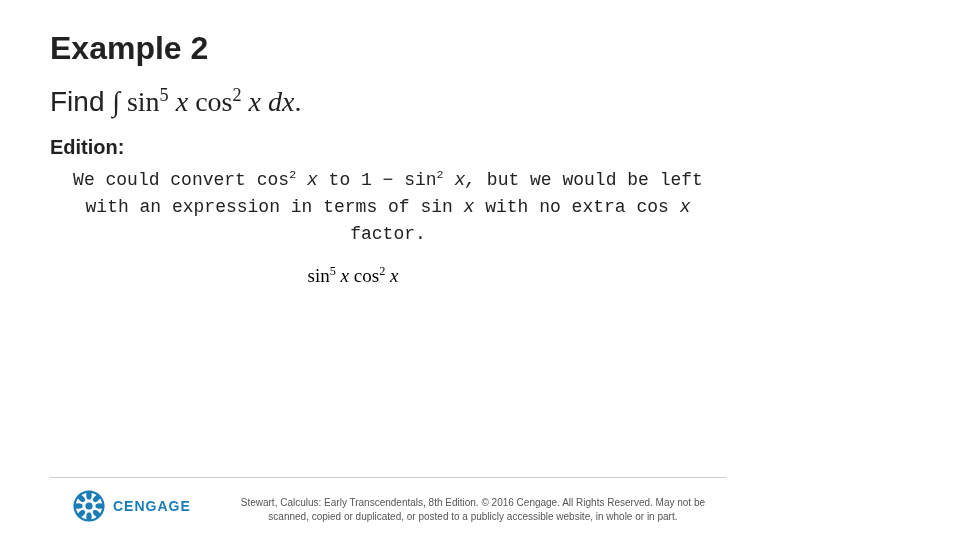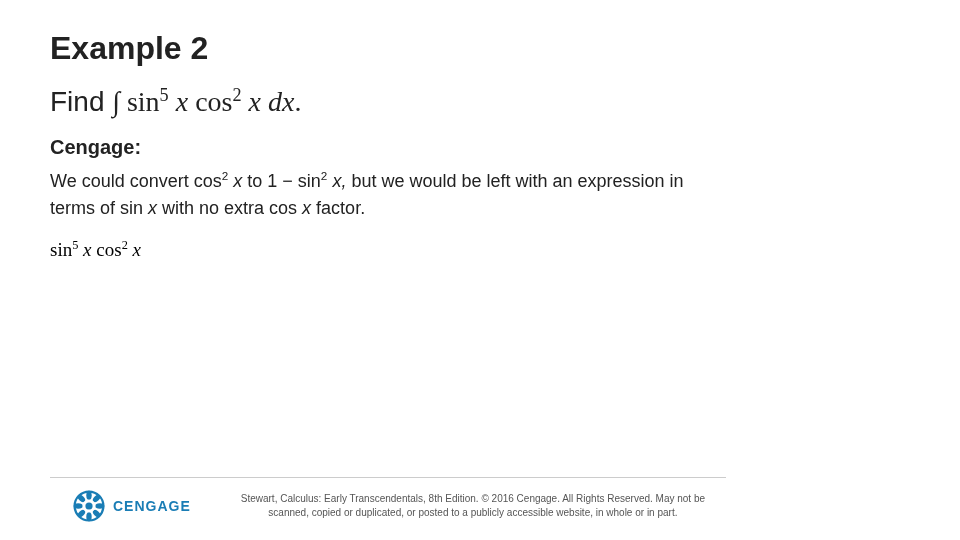--- a/index.html
+++ b/index.html
@@ -34,44 +34,45 @@
       font-weight: bold;
       color: #222;
       margin-bottom: 8px;
       font-family: Arial, sans-serif;
     }
     .paragraph {
       font-size: 18px;
       color: #222;
       line-height: 1.5;
       margin-bottom: 16px;
-      font-family: Liberation Sans, sans-serif;
+      font-family: Liberation Mono, monospace;
+      text-align: center;
     }
     .math-block {
       display: flex;
-      flex-direction: row;
+      flex-direction: column;
       align-items: center;
       margin: 10px 0 16px 0;
       gap: 6px;
       text-align: center;
     }
     .math-row {
       display: flex;
       align-items: center;
       gap: 10px;
       font-size: 19px;
       font-family: Georgia, serif;
     }
     .footer {
       position: absolute;
       bottom: 16px;
       left: 0;
       right: 0;
       display: flex;
-      align-items: center;
+      align-items: flex-end;
       justify-content: center;
       gap: 14px;
       border-top: 1px solid #ccc;
       padding-top: 10px;
       margin: 0 50px;
     }
     .footer-logo {
       display: flex;
       align-items: center;
       gap: 6px;
@@ -102,21 +103,21 @@
 
   <div class="title">Example 2</div>
 
   <div class="find-line">
     <span style="font-family:Arial,sans-serif; font-style:normal;">Find </span>
     <span style="font-family:Georgia,serif;">
       ∫ sin<sup>5</sup> <span class="italic">x</span> cos<sup>2</sup> <span class="italic">x dx</span>.
     </span>
   </div>
 
-  <div class="solution-label">Cengage:</div>
+  <div class="solution-label">Edition:</div>
 
   <div class="paragraph">
     We could convert cos<sup>2</sup> <span class="italic">x</span> to 1&nbsp;−&nbsp;sin<sup>2</sup> <span class="italic">x,</span> but we would be left with an expression
     in terms of sin <span class="italic">x</span> with no extra cos <span class="italic">x</span> factor.
   </div>
 
 
   <div class="math-block">
     <div class="math-row">
       <span>

